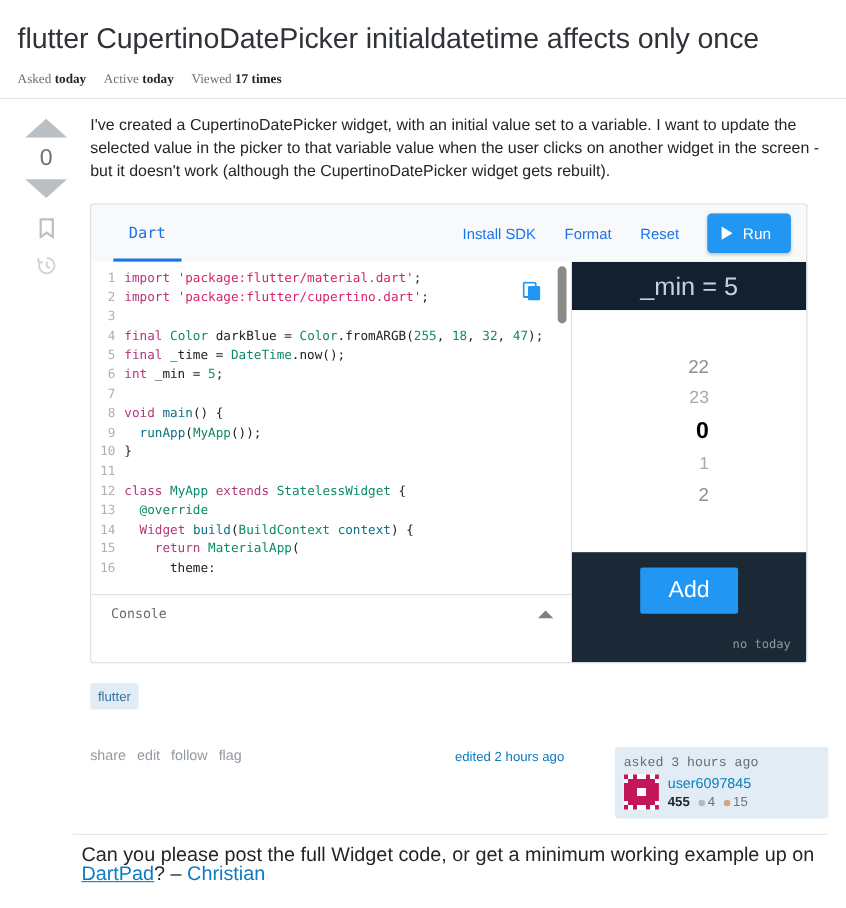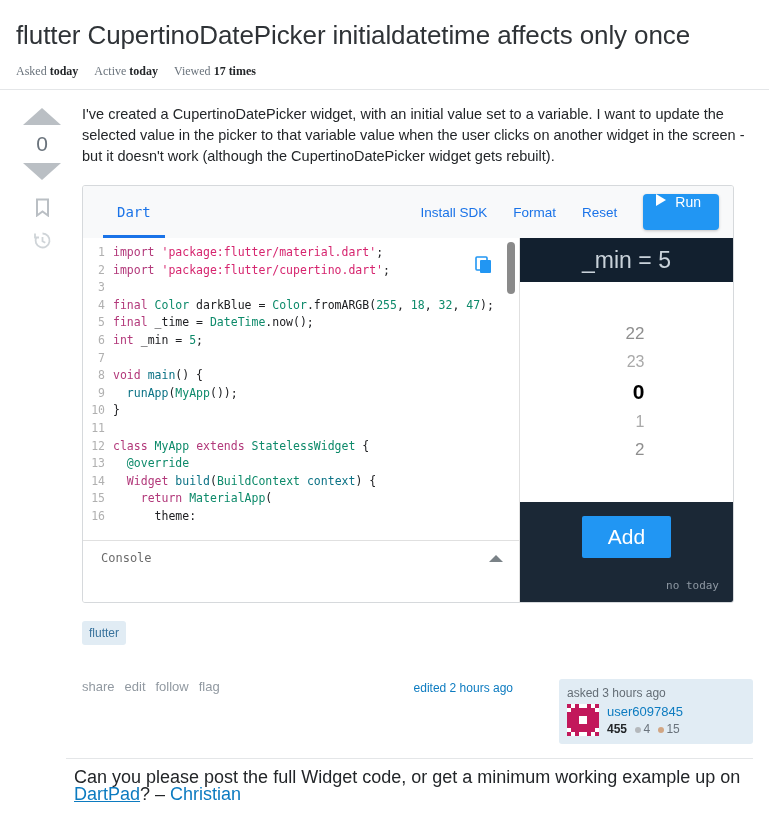--- a/index.html
+++ b/index.html
@@ -131,20 +131,21 @@
   .dp-run {
     background: #2196f3;
     color: #ffffff;
     border: none;
     border-radius: 4px;
     height: 36px;
     padding: 0 18px 0 13px;
     font-size: 14px;
     font-family: "Liberation Sans", sans-serif;
     display: flex;
+    align-items: center;
     gap: 9px;
     cursor: pointer;
     box-shadow: 0 1px 3px rgba(0,0,0,.22);
   }
   .dp-run .tri {
     width: 0; height: 0;
     border-top: 6px solid transparent;
     border-bottom: 6px solid transparent;
     border-left: 10px solid #ffffff;
   }
@@ -333,21 +334,21 @@
     padding-top: 2px;
     cursor: pointer;
   }
   .usercard {
     background: #e1ecf4;
     border-radius: 3px;
     padding: 7px 8px 8px 8px;
     width: 194px;
     flex: 0 0 194px;
   }
-  .uc-time { font-size: 12px; color: #646d75; margin-bottom: 4px; }
+  .uc-time { font-size: 12px; color: #646d75; margin-bottom: 4px; font-family: Liberation Mono, monospace; }
   .uc-row { display: flex; align-items: flex-start; gap: 8px; }
   .uc-av {
     width: 32px; height: 32px; flex: 0 0 32px;
     background: #ffffff;
   }
   .uc-name { font-size: 13px; color: #0c7bc0; line-height: 15px; cursor: pointer; }
   .uc-rep { font-size: 12px; color: #232629; font-weight: bold; margin-top: 3px; }
   .uc-rep .badge { font-weight: normal; color: #6a737c; margin-left: 5px; }
   .dot { display: inline-block; width: 6px; height: 6px; border-radius: 50%; vertical-align: middle; margin-right: 2px; }
   .dot.silver { background: #b4b8bc; }

